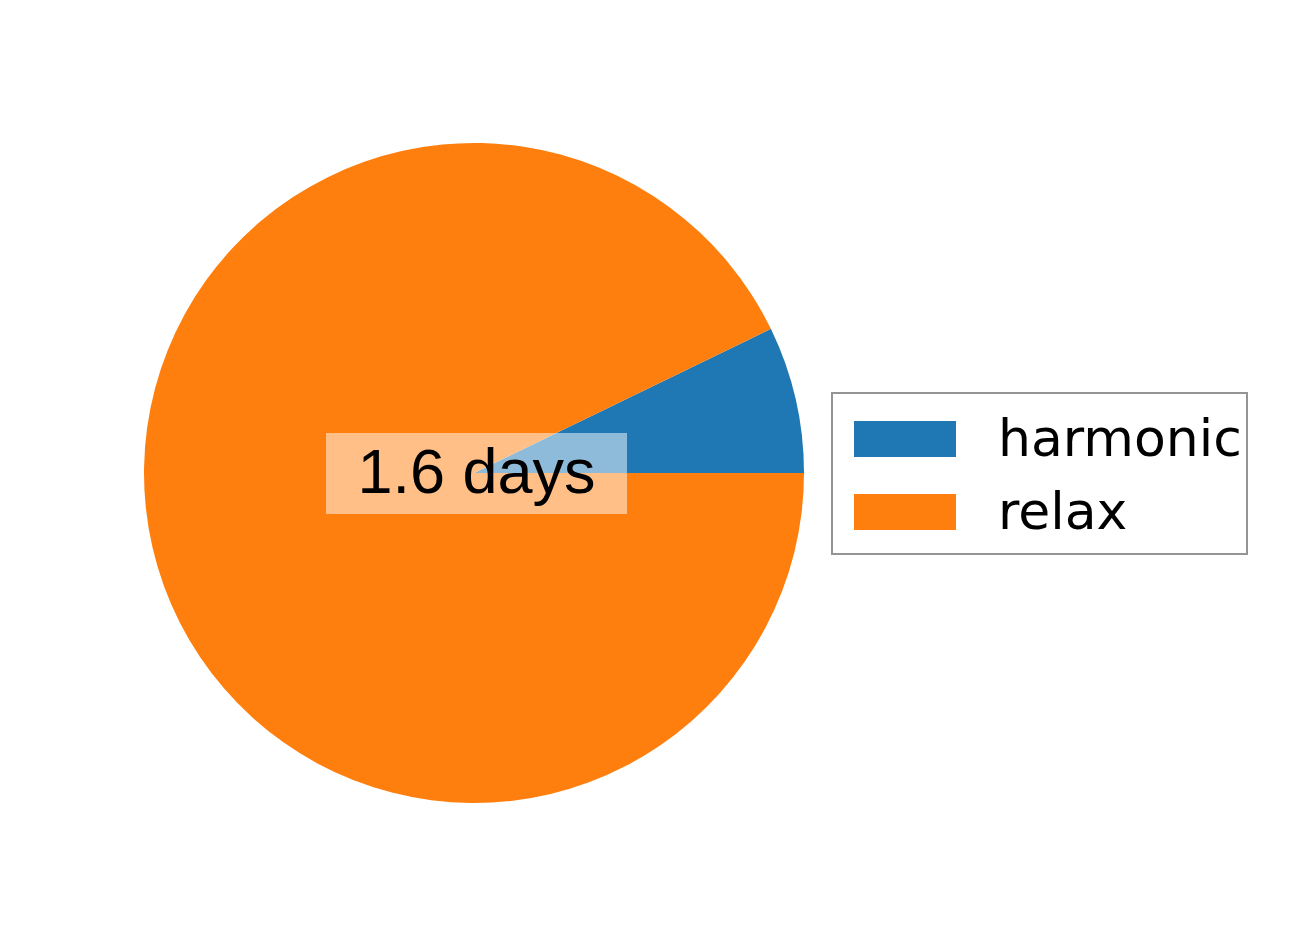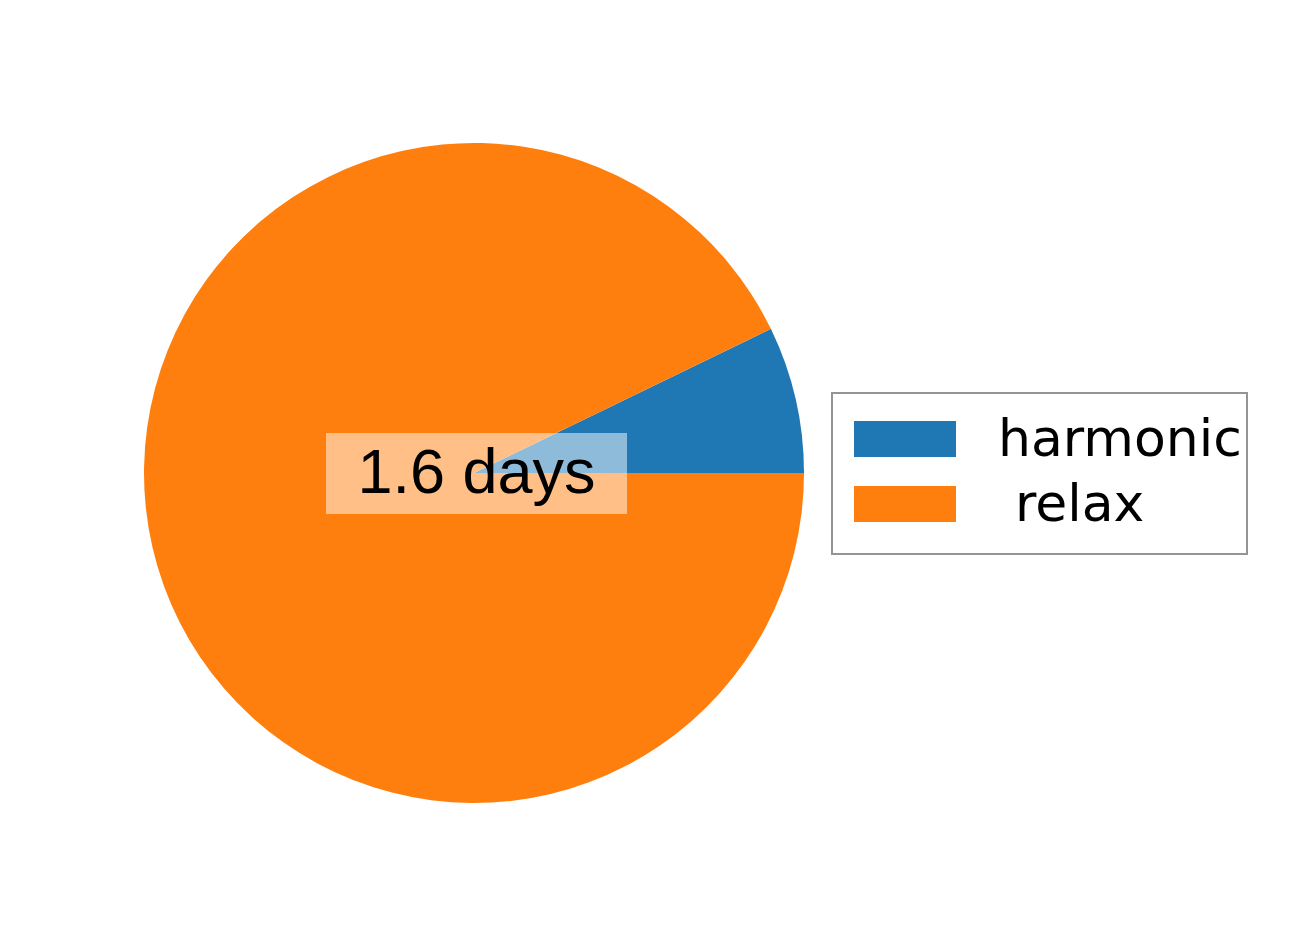--- a/index.html
+++ b/index.html
@@ -83,21 +83,21 @@
   }
   #legend .legend-row {
     position: absolute;
     left: 21px;
     width: 380px;
     height: 52px;
     display: flex;
     align-items: center;
   }
   #legend .legend-row.r0 { top: 19px; }
-  #legend .legend-row.r1 { top: 84px; gap: 17px; }
+  #legend .legend-row.r1 { top: 92px; }
 
   #legend .swatch {
     width: 102px;
     height: 36px;
     flex: 0 0 auto;
   }
   #legend .legend-text {
     margin-left: 42px;
     font-family: "DejaVu Sans", sans-serif;
     font-size: 52px;

